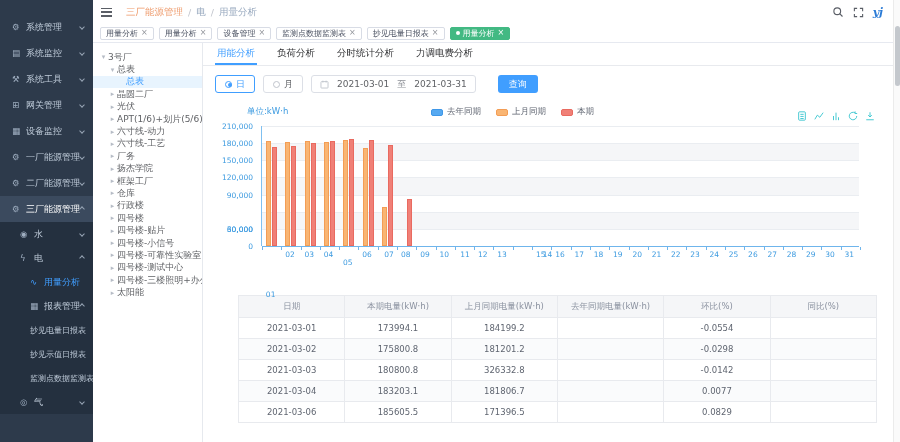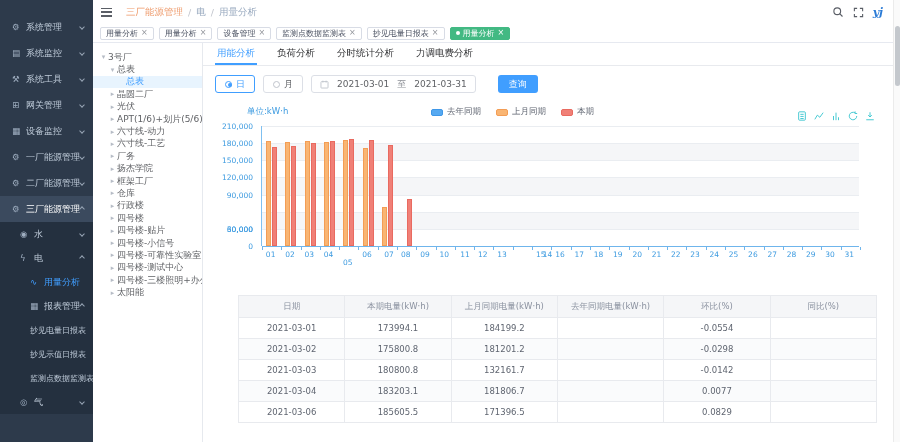--- a/index.html
+++ b/index.html
@@ -454,21 +454,21 @@
           <div class="bar" style="left: 10.1452px; height: 99px; background: rgb(240, 128, 119); border-color: rgb(233, 106, 96);"></div>
           <div class="bar" style="left: 29.4355px; height: 100px; background: rgb(240, 128, 119); border-color: rgb(233, 106, 96);"></div>
           <div class="bar" style="left: 48.7258px; height: 103px; background: rgb(240, 128, 119); border-color: rgb(233, 106, 96);"></div>
           <div class="bar" style="left: 68.0161px; height: 105px; background: rgb(240, 128, 119); border-color: rgb(233, 106, 96);"></div>
           <div class="bar" style="left: 87.3065px; height: 107px; background: rgb(240, 128, 119); border-color: rgb(233, 106, 96);"></div>
           <div class="bar" style="left: 106.597px; height: 106px; background: rgb(240, 128, 119); border-color: rgb(233, 106, 96);"></div>
           <div class="bar" style="left: 125.887px; height: 101px; background: rgb(240, 128, 119); border-color: rgb(233, 106, 96);"></div>
           <div class="bar" style="left: 145.177px; height: 47px; background: rgb(240, 128, 119); border-color: rgb(233, 106, 96);"></div>
         </div>
       <div class="xlabels">
-          <span class="xlab" style="left: 9.64516px;">01</span>
+          <span class="xlab" style="left: 9.64516px; margin-top: 40px;">01</span>
           <span class="xlab" style="left: 28.9355px;">02</span>
           <span class="xlab" style="left: 48.2258px;">03</span>
           <span class="xlab" style="left: 67.5161px;">04</span>
           <span class="xlab" style="left: 86.8065px; margin-top: 8px;">05</span>
           <span class="xlab" style="left: 106.097px;">06</span>
           <span class="xlab" style="left: 128px;">07</span>
           <span class="xlab" style="left: 144.677px;">08</span>
           <span class="xlab" style="left: 163.968px;">09</span>
           <span class="xlab" style="left: 183.258px;">10</span>
           <span class="xlab" style="left: 204px;">11</span>
@@ -520,21 +520,21 @@
               <td>2021-03-02</td>
               <td>175800.8</td>
               <td>181201.2</td>
               <td></td>
               <td>-0.0298</td>
               <td></td>
             </tr>
             <tr>
               <td>2021-03-03</td>
               <td>180800.8</td>
-              <td>132161.7</td>
+              <td>326332.8</td>
               <td></td>
               <td>-0.0142</td>
               <td></td>
             </tr>
             <tr>
               <td>2021-03-04</td>
               <td>183203.1</td>
               <td>181806.7</td>
               <td></td>
               <td>0.0077</td>

